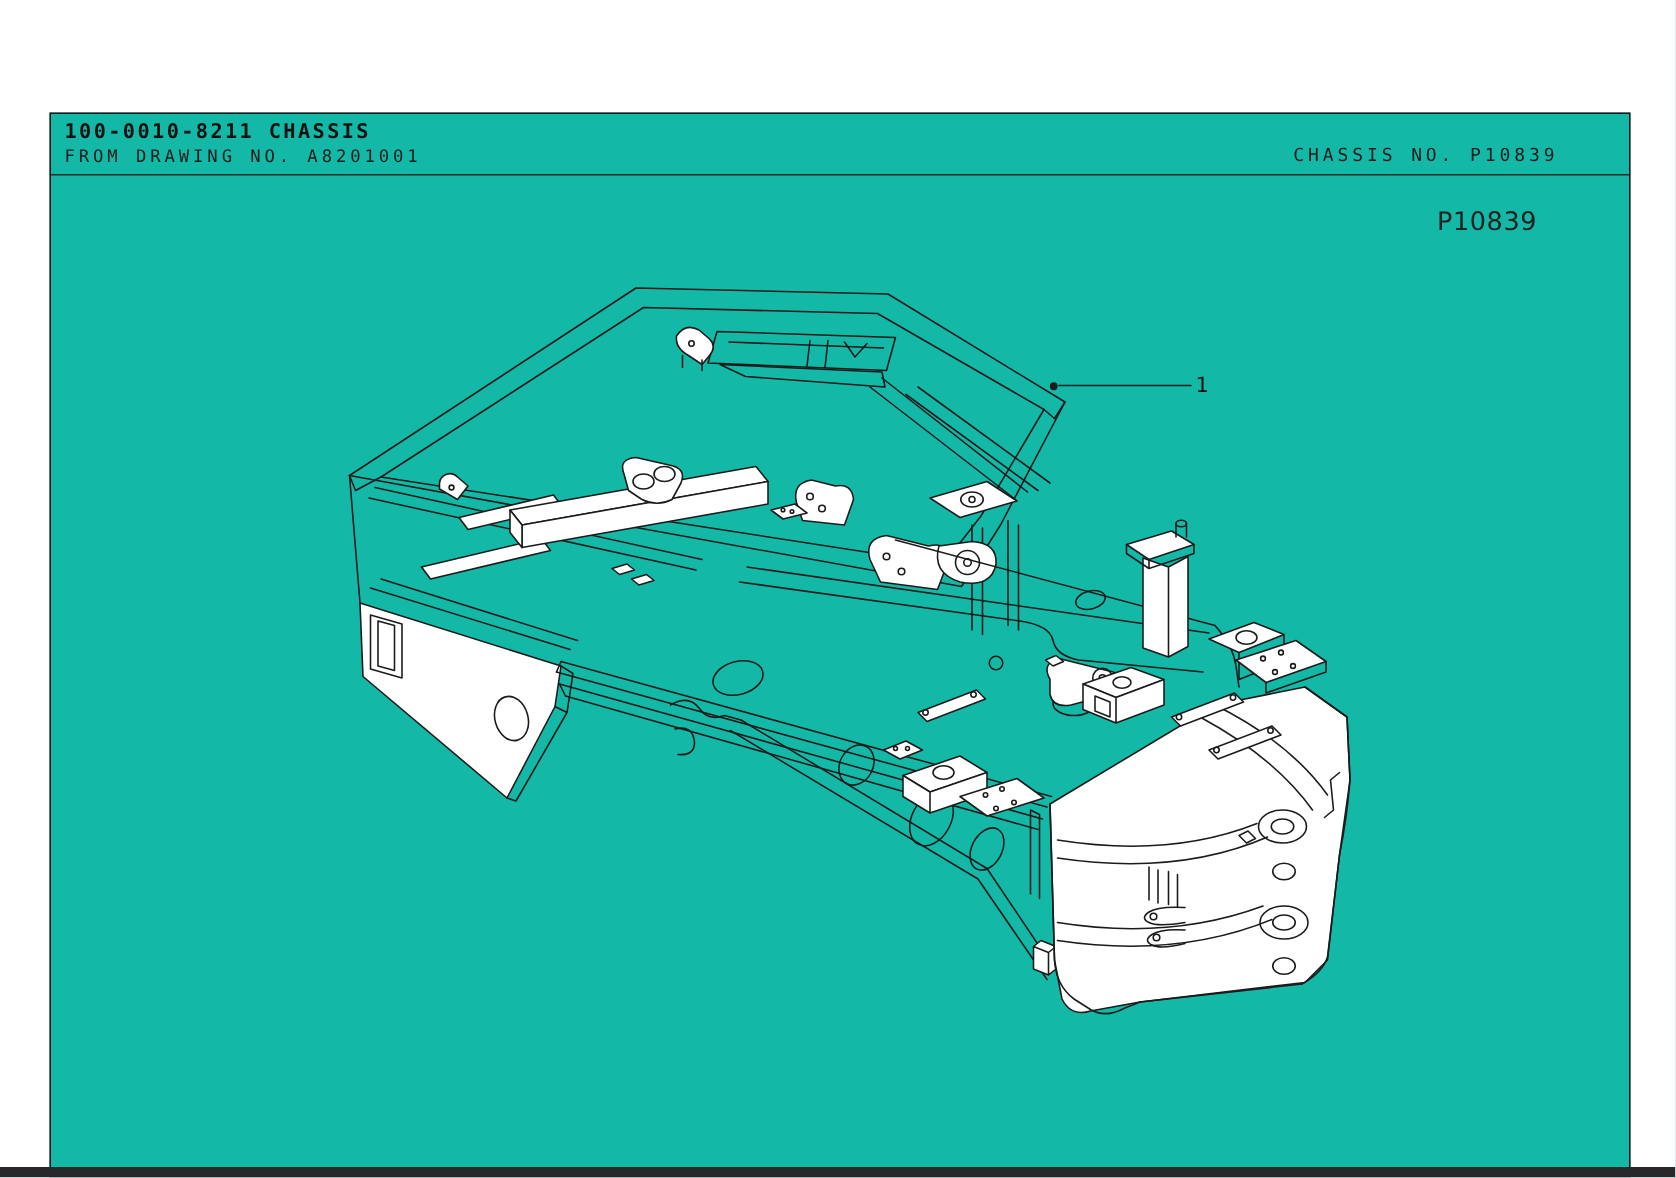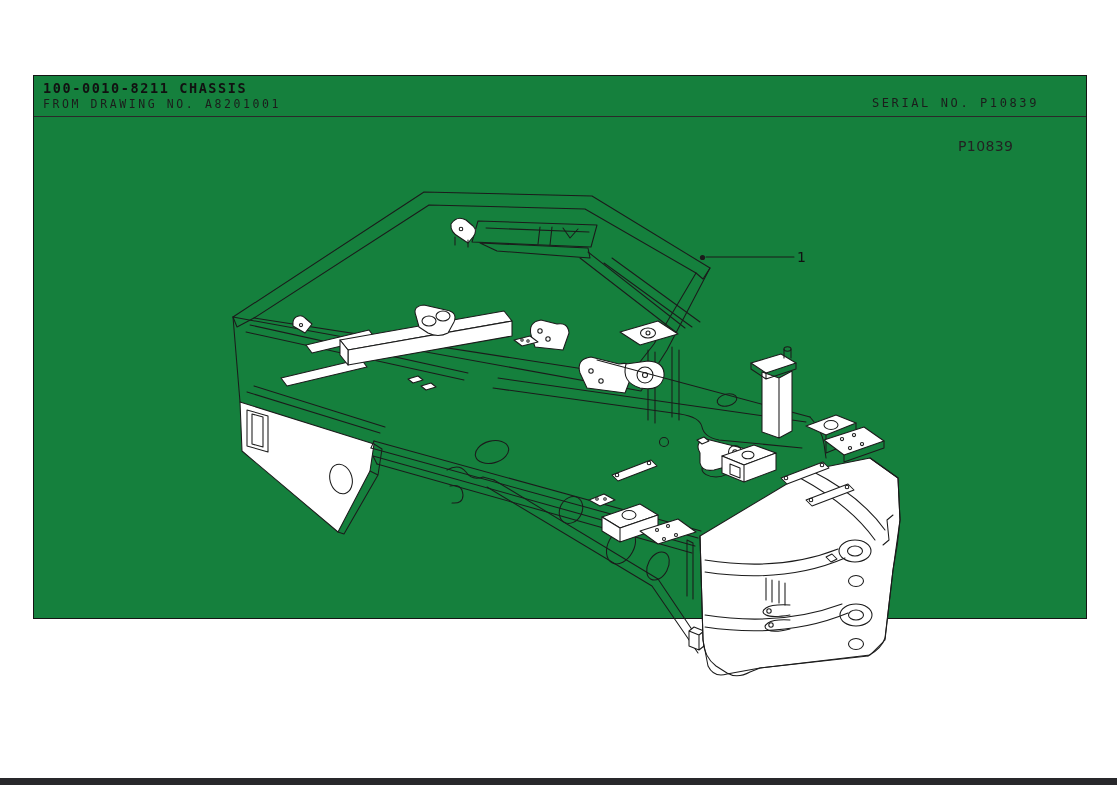--- a/index.html
+++ b/index.html
@@ -1,27 +1,27 @@
 <!DOCTYPE html>
 <html><head>
 <meta charset="utf-8">
 <style>
   html,body{margin:0;padding:0;background:#fff;}
   .page{position:relative;width:1117px;height:785px;background:#fff;overflow:hidden;
         font-family:"DejaVu Sans Mono", monospace;}
-  .sheet{position:absolute;left:33px;top:75px;width:1054px;height:544px;
-         border:1.6px solid #141414;box-sizing:border-box;background:#15803d;}
+  .sheet{position:absolute;left:33px;top:75px;width:1054px;height:710px;
+         border:1.6px solid #141414;box-sizing:border-box;background:#14b8a6;}
   .sheet-header{position:absolute;left:0;top:0;width:100%;height:40.5px;
                 border-bottom:1.5px solid #2a2a2a;box-sizing:border-box;}
   .title-block{position:absolute;left:9px;top:5px;line-height:1.15;white-space:nowrap;}
   .part-title{font-size:13.5px;font-weight:bold;letter-spacing:1.6px;color:#111;}
   .serial-line{font-size:11.5px;letter-spacing:2.6px;color:#1c1c1c;margin-top:1px;}
   .drawing-no{position:absolute;right:47px;bottom:6px;font-size:12px;
               letter-spacing:2.6px;color:#1c1c1c;white-space:nowrap;}
-  .ref-code{position:absolute;left:958px;top:138px;font-size:14px;letter-spacing:.4px;
+  .ref-code{position:absolute;left:958px;top:138px;font-size:17px;letter-spacing:.4px;
             color:#222;font-family:"DejaVu Sans", sans-serif;}
   .callout-1{position:absolute;left:797px;top:249px;font-size:14px;color:#111;
              font-family:"DejaVu Sans", sans-serif;}
   .art{position:absolute;left:0;top:0;width:1117px;height:785px;pointer-events:none;}
   .art path,.art ellipse,.art circle,.art line,.art polyline{
        fill:none;stroke:#1b1b1b;stroke-width:1.05;stroke-linejoin:round;stroke-linecap:round;}
   .art .f{fill:#ffffff;}
   .art .k{fill:#1b1b1b;stroke:none;}
   .footer-bar{position:absolute;left:0;top:778px;width:1117px;height:7px;background:#28282b;}
 </style>
@@ -29,21 +29,21 @@
 <body>
 
 <div class="page">
 
   <div class="sheet">
     <div class="sheet-header">
       <div class="title-block">
         <div class="part-title">100-0010-8211 CHASSIS</div>
         <div class="serial-line">FROM DRAWING NO. A8201001</div>
       </div>
-      <div class="drawing-no">SERIAL NO. P10839</div>
+      <div class="drawing-no">CHASSIS NO. P10839</div>
     </div>
   </div>
 
   <svg class="art" viewBox="0 0 1117 785">
 
     <g>
       <path d="M233,317 L424,192 L592,196 L710,268 L667,350 L641,391 Z"></path>
       <path d="M254,318 L429,205 L585,209 L696,273 L654,344 L629,376 Z"></path>
       <path d="M710,268 L703,279 L696,273"></path>
       <path d="M233,317 L237,327 L254,318"></path>

